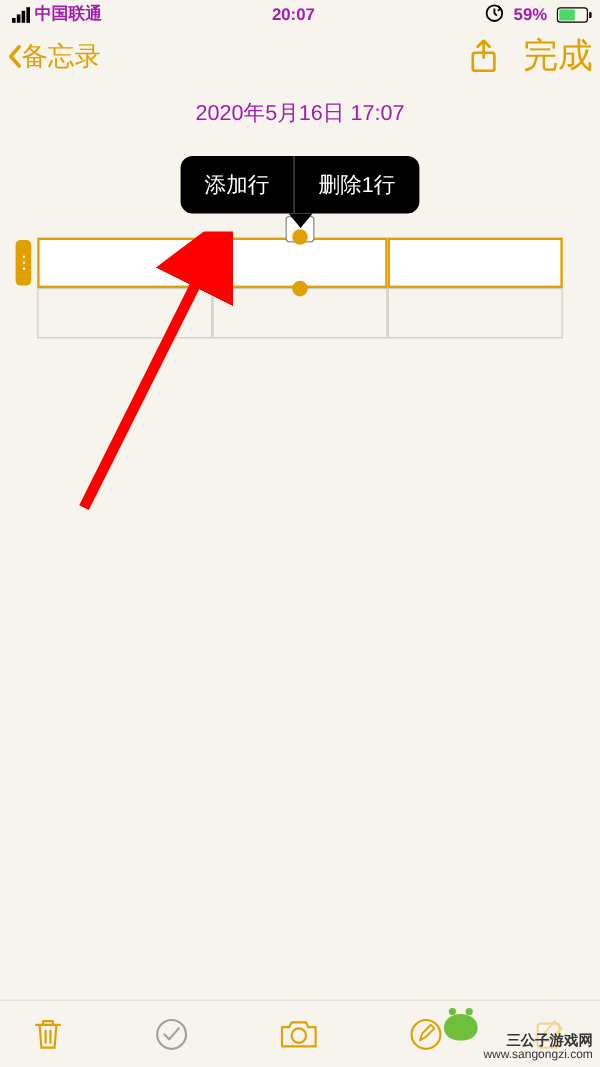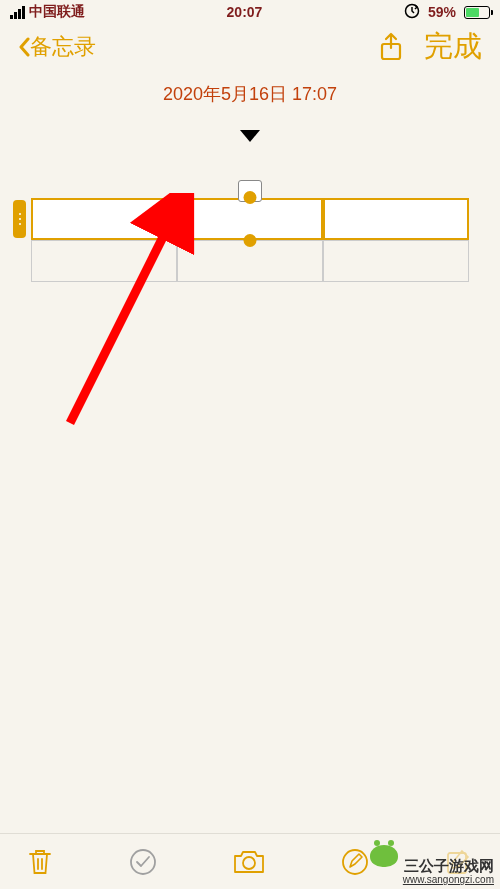--- a/index.html
+++ b/index.html
@@ -13,21 +13,21 @@
     }
     
     .status-bar {
       height: 24px;
       display: flex;
       justify-content: space-between;
       align-items: center;
       padding: 0 10px;
       font-size: 14px;
       font-weight: 600;
-      color: #7f1d1d;
+      color: #a21caf;
     }
     .status-left { display: flex; align-items: center; gap: 4px; }
     .status-right { display: flex; align-items: center; gap: 8px; }
     .signal-bars {
       display: inline-flex;
       align-items: flex-end;
       gap: 1px;
     }
     .signal-bars span {
       width: 3px;
@@ -63,21 +63,21 @@
       width: 55%;
       background: #4cd964;
       border-radius: 1px;
     }
     
     .nav {
       height: 46px;
       display: flex;
       align-items: center;
       justify-content: space-between;
-      padding: 0 18px;
+      padding: 0 6px;
     }
     .nav-left, .nav-right { display: flex; align-items: center; gap: 20px; }
     .accent { color: #e0a000; }
     .back {
       display: flex;
       align-items: center;
       font-size: 22px;
       font-weight: 500;
     }
     .chevron-back {
@@ -88,21 +88,21 @@
       background: none;
       border: none;
       font-size: 29px;
       font-weight: 500;
       color: #e0a000;
     }
     .icon-btn svg { display: block; }
     
     .timestamp {
       text-align: center;
-      color: #c2410c;
+      color: #a21caf;
       font-size: 18px;
       margin-top: 12px;
     }
     
     .ctx-wrap {
       position: absolute;
       left: 50%;
       top: 130px;
       transform: translateX(-50%);
       z-index: 5;
@@ -214,22 +214,22 @@
     }
     .toolbar svg { display: block; }
     
     .watermark {
       position: absolute;
       bottom: 4px;
       right: 6px;
       text-align: right;
       line-height: 1.1;
     }
-    .watermark .b { font-size: 15px; font-weight: 700; color: #333; }
-    .watermark .s { font-size: 10px; color: #333; text-decoration: underline; }
+    .watermark .b { font-size: 12px; font-weight: 700; color: #333; }
+    .watermark .s { font-size: 10px; color: #333; }
     .watermark-bug {
       position: absolute;
       bottom: 22px;
       right: 102px;
       width: 28px;
       height: 22px;
       background: #6fbf3d;
       border-radius: 50% 50% 45% 45%;
     }
     .watermark-bug::before, .watermark-bug::after {
@@ -283,20 +283,25 @@
         <rect x="4" y="12" width="18" height="15" rx="2" fill="none" stroke="#e0a000" stroke-width="2.2"></rect>
       </svg>
     </button>
     <button>完成</button>
   </div>
 </div>
 
 <div class="timestamp">2020年5月16日 17:07</div>
 
 <div class="ctx-wrap">
+  <div class="ctx">
+    <button>添加行</button>
+    <div class="ctx-sep"></div>
+    <button>删除1行</button>
+  </div>
   <div class="ctx-tail"></div>
 </div>
 
 <div class="table">
   <div class="cursor-box"></div>
   <div class="row-handle">
       <span></span>
       <span></span>
       <span></span>
     </div>

